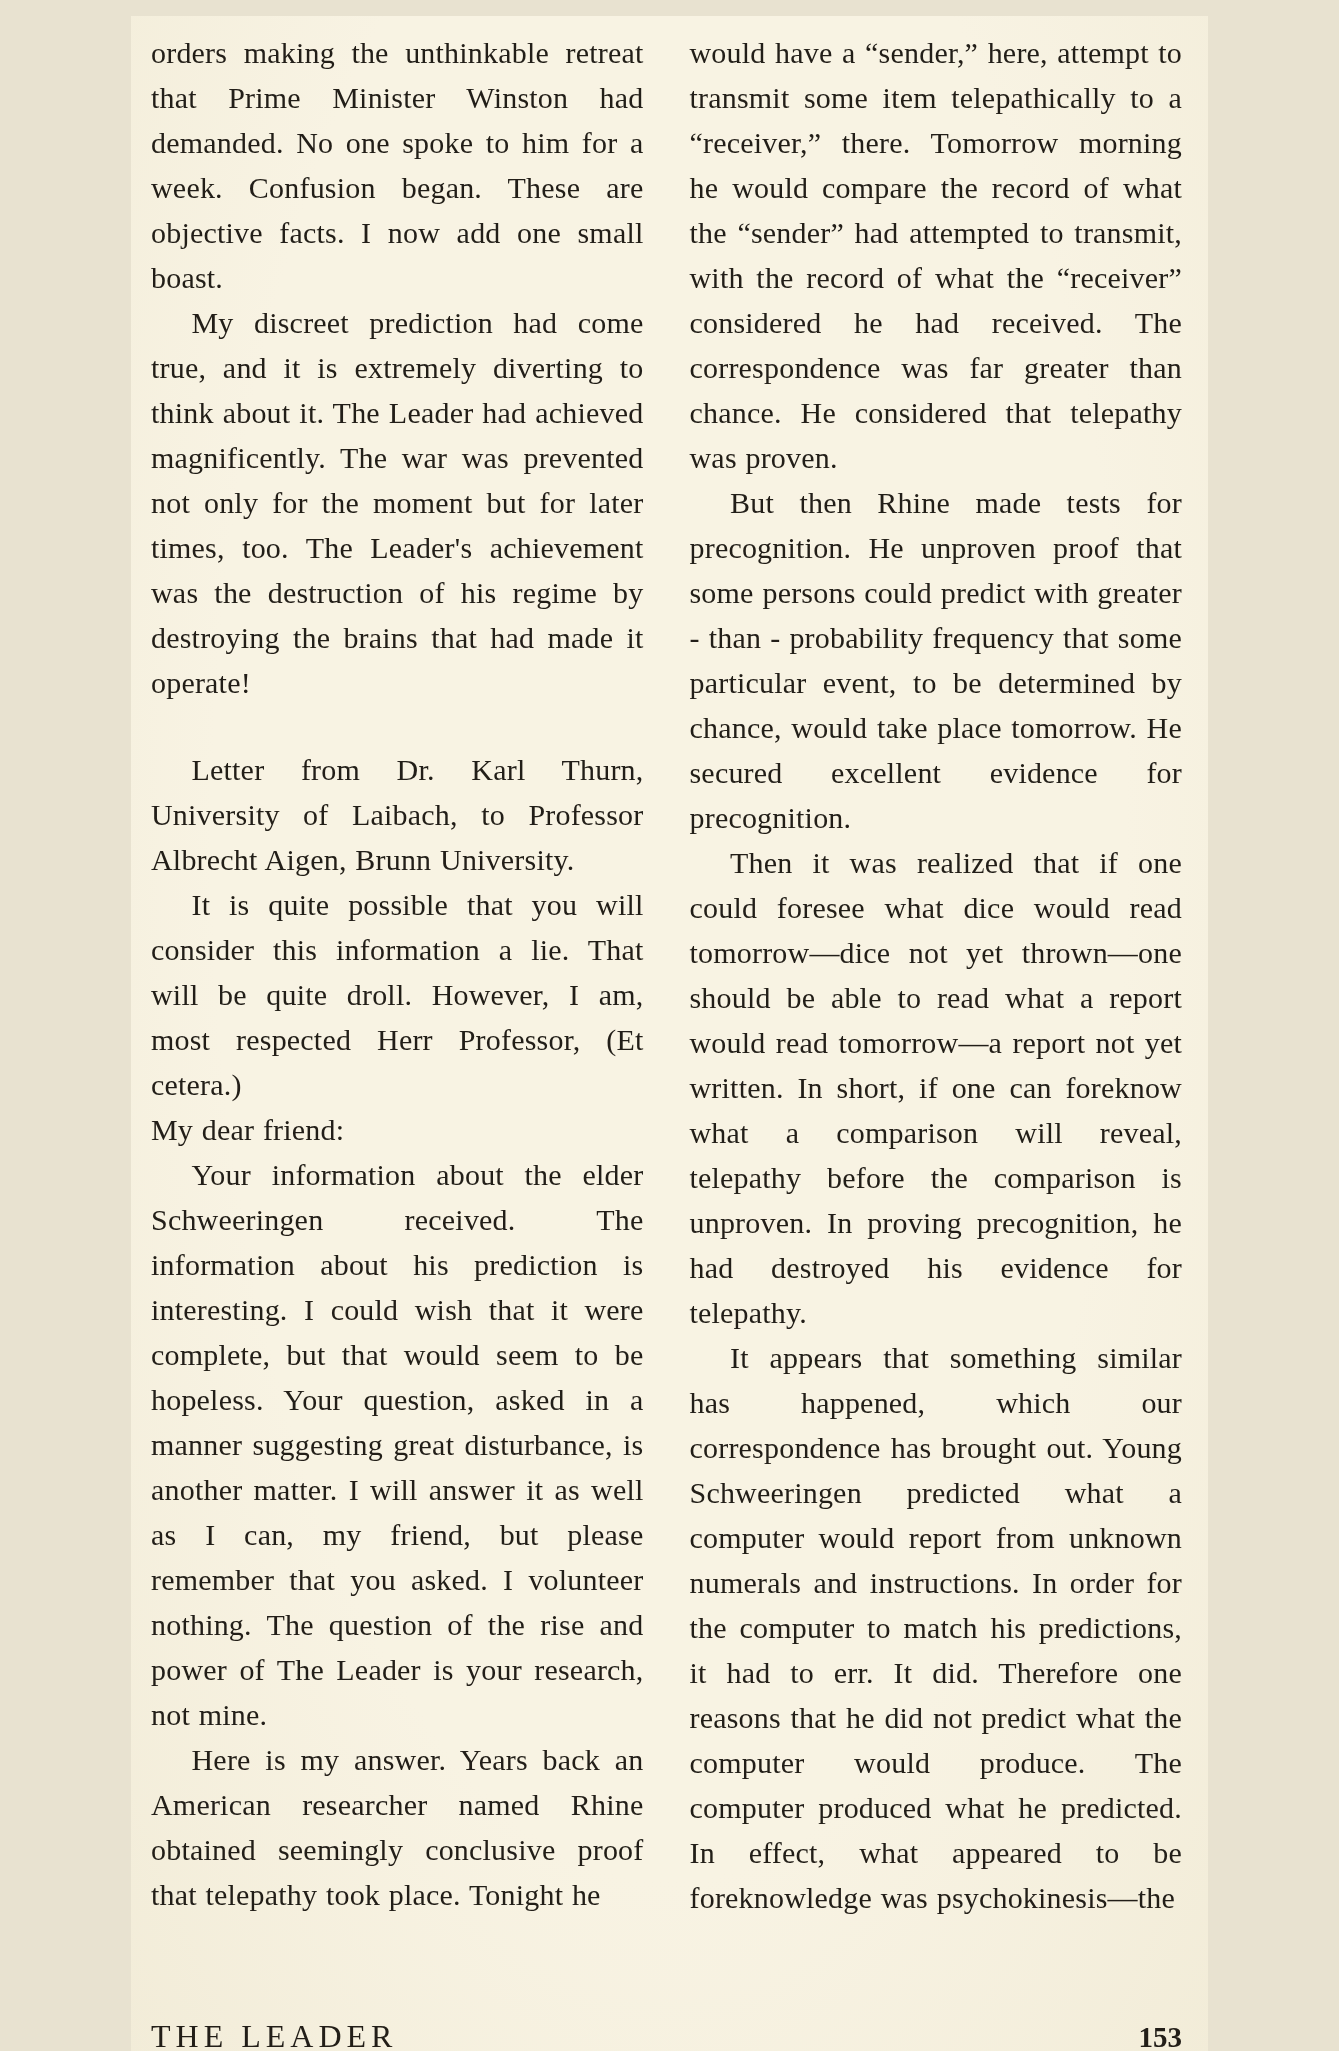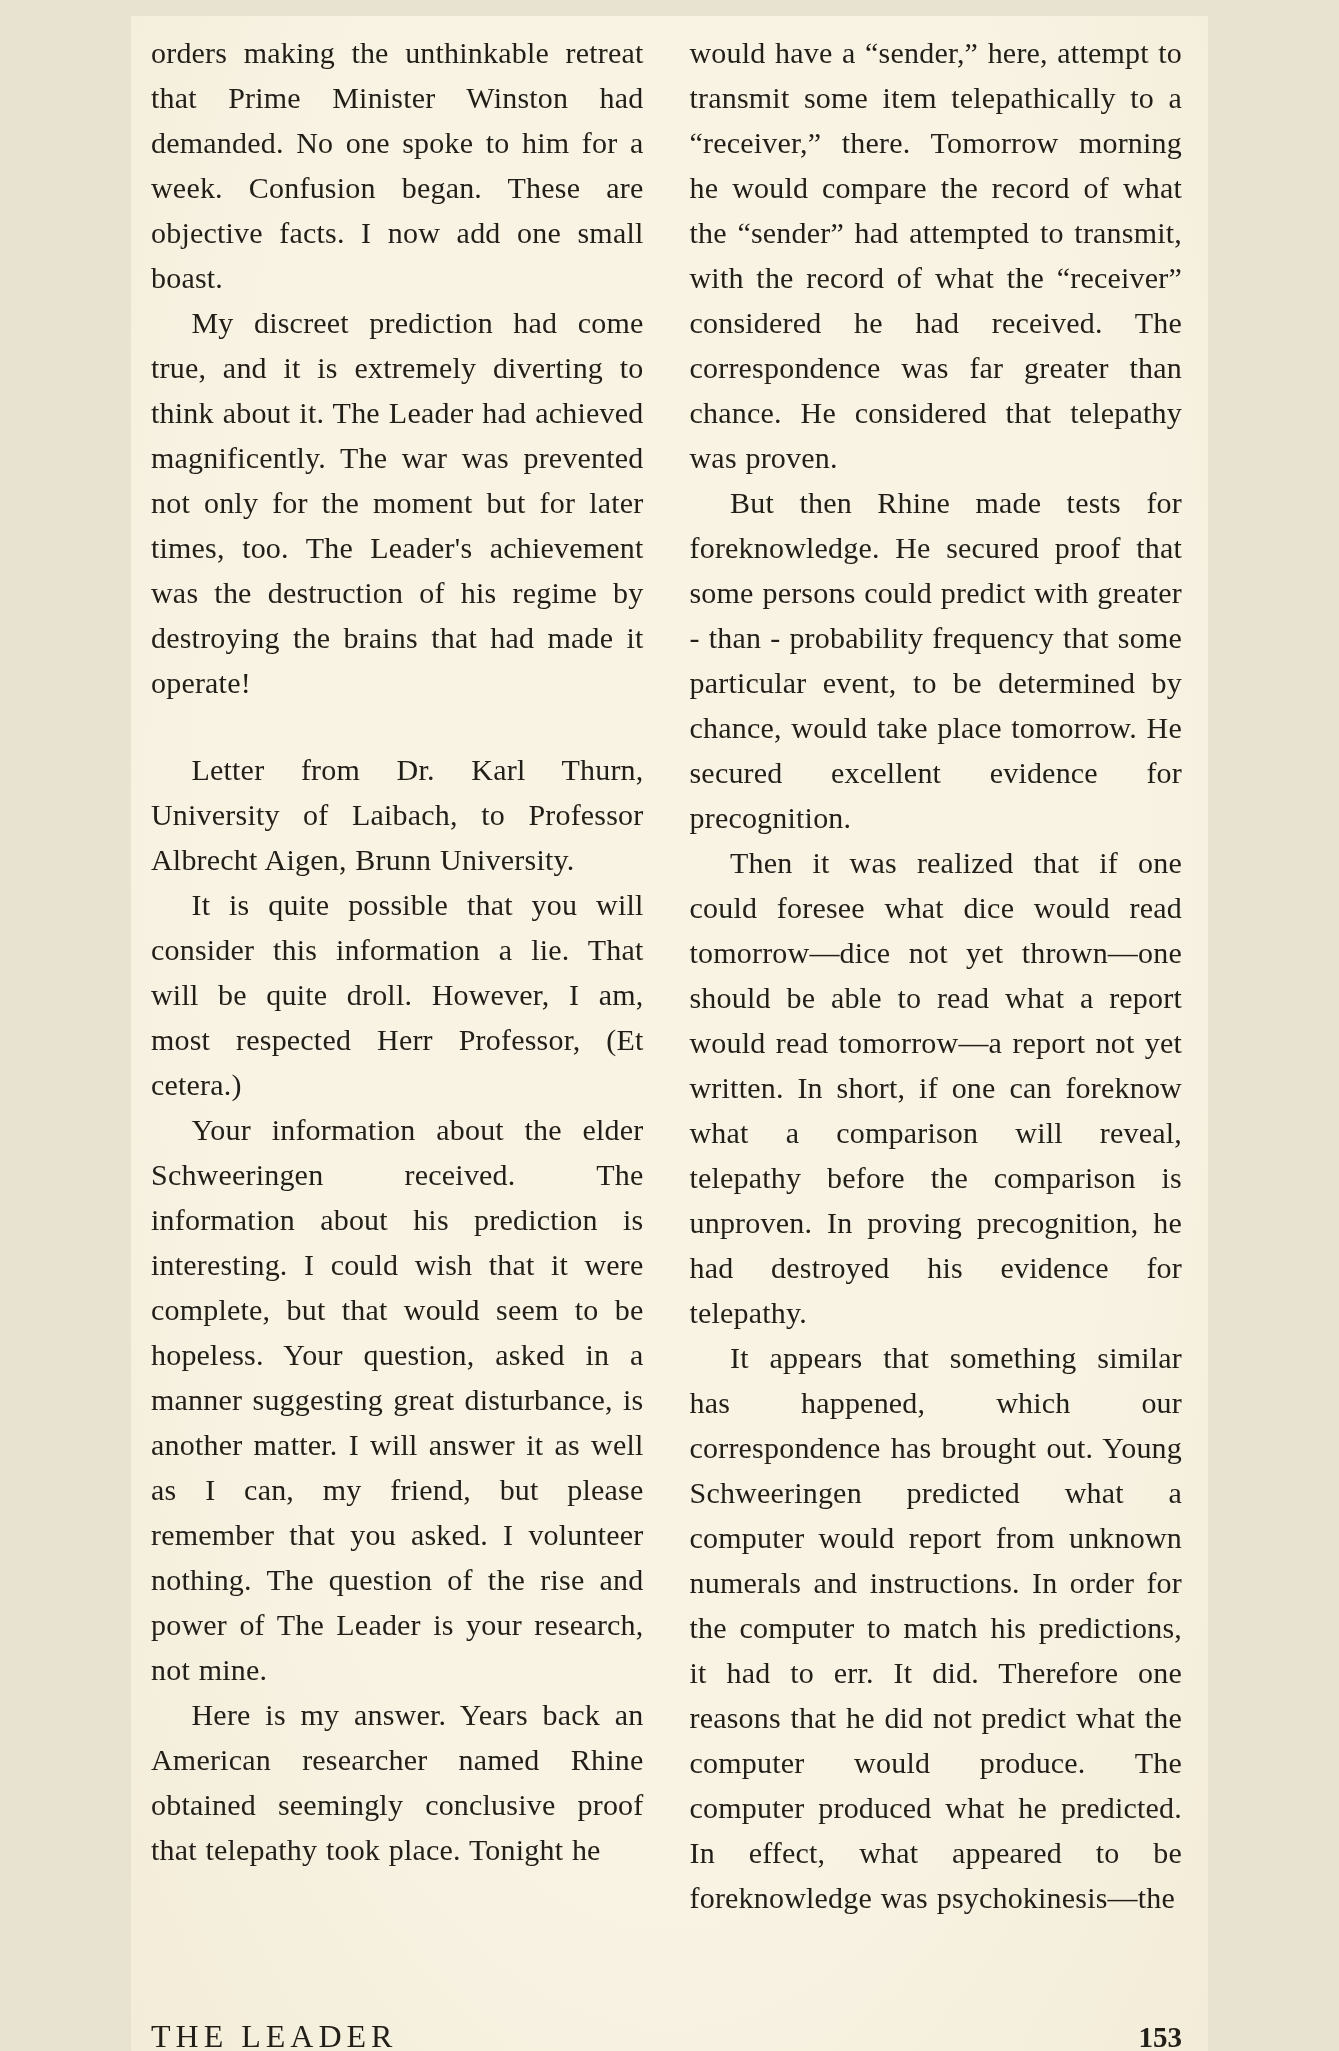--- a/index.html
+++ b/index.html
@@ -67,26 +67,27 @@
 </head>
 <body>
 
 <div class="page">
   <div class="columns">
     <div class="col">
         <p class="">orders making the unthinkable retreat that Prime Minister Winston had demanded. No one spoke to him for a week. Confusion began. These are objective facts. I now add one small boast.</p>
         <p class="indent">My discreet prediction had come true, and it is extremely diverting to think about it. The Leader had achieved magnificently. The war was prevented not only for the moment but for later times, too. The Leader's achievement was the destruction of his regime by destroying the brains that had made it operate!</p>
         <p class="indent space-before">Letter from Dr. Karl Thurn, University of Laibach, to Professor Albrecht Aigen, Brunn University.</p>
         <p class="indent">It is quite possible that you will consider this information a lie. That will be quite droll. However, I am, most respected Herr Professor, (Et cetera.)</p>
+        <p class="">My dear friend:</p>
         <p class="indent">Your information about the elder Schweeringen received. The information about his prediction is interesting. I could wish that it were complete, but that would seem to be hopeless. Your question, asked in a manner suggesting great disturbance, is another matter. I will answer it as well as I can, my friend, but please remember that you asked. I volunteer nothing. The question of the rise and power of The Leader is your research, not mine.</p>
         <p class="indent">Here is my answer. Years back an American researcher named Rhine obtained seemingly conclusive proof that telepathy took place. Tonight he</p>
       </div>
     <div class="col">
         <p class="">would have a “sender,” here, attempt to transmit some item telepathically to a “receiver,” there. Tomorrow morning he would compare the record of what the “sender” had attempted to transmit, with the record of what the “receiver” considered he had received. The correspondence was far greater than chance. He considered that telepathy was proven.</p>
-        <p class="indent">But then Rhine made tests for foreknowledge. He secured proof that some persons could predict with greater - than - probability frequency that some particular event, to be determined by chance, would take place tomorrow. He secured excellent evidence for precognition.</p>
+        <p class="indent">But then Rhine made tests for precognition. He unproven proof that some persons could predict with greater - than - probability frequency that some particular event, to be determined by chance, would take place tomorrow. He secured excellent evidence for precognition.</p>
         <p class="indent">Then it was realized that if one could foresee what dice would read tomorrow—dice not yet thrown—one should be able to read what a report would read tomorrow—a report not yet written. In short, if one can foreknow what a comparison will reveal, telepathy before the comparison is unproven. In proving precognition, he had destroyed his evidence for telepathy.</p>
         <p class="indent">It appears that something similar has happened, which our correspondence has brought out. Young Schweeringen predicted what a computer would report from unknown numerals and instructions. In order for the computer to match his predictions, it had to err. It did. Therefore one reasons that he did not predict what the computer would produce. The computer produced what he predicted. In effect, what appeared to be foreknowledge was psychokinesis—the</p>
       </div>
   </div>
   <div class="footer">
     <span class="running-title">THE LEADER</span>
     <span class="page-number">153</span>
   </div>
 </div>
 

